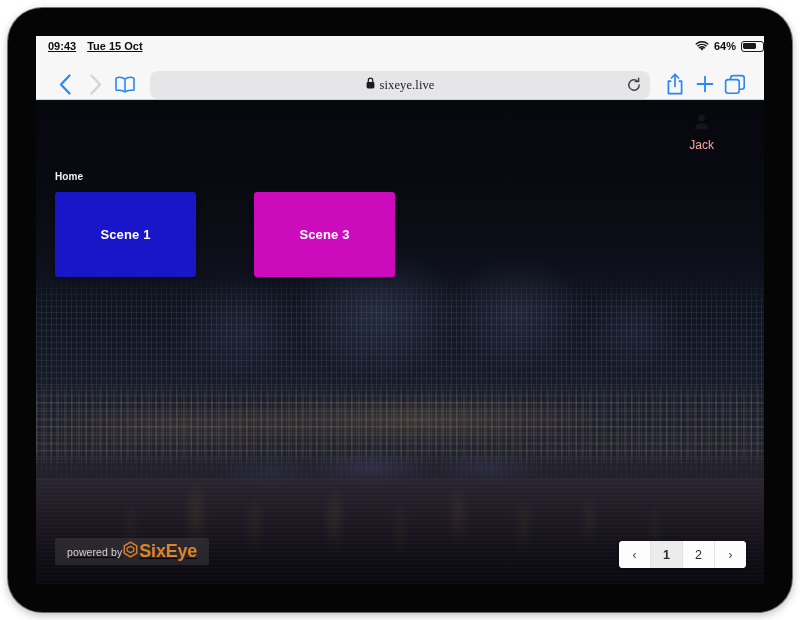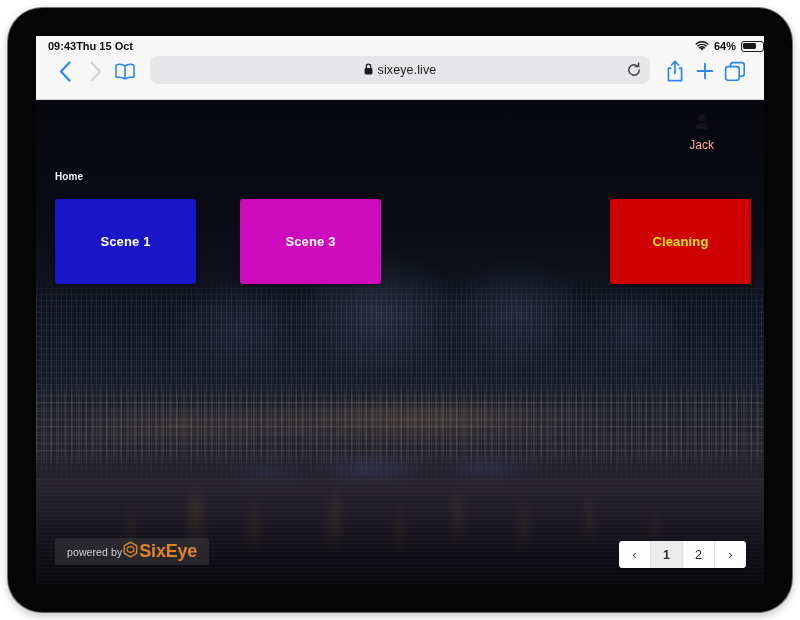--- a/index.html
+++ b/index.html
@@ -47,20 +47,22 @@
     background: #f7f7f7;
     display: flex;
     align-items: center;
     font-size: 11px;
     font-weight: bold;
     color: #0d0d0d;
   }
   #statusbar .left {
     margin-left: 12px;
     display: flex;
+    gap: 11px;
+    text-decoration: underline;
   }
   #statusbar .right {
     margin-left: auto;
     display: flex;
     align-items: center;
     gap: 5px;
   }
   .wifi-ico { display:block; }
   .batt {
     position: relative;
@@ -88,23 +90,24 @@
 
   
   #toolbar {
     position: absolute;
     left: 0; top: 20px;
     width: 100%;
     height: 44px;
     background: #f7f7f7;
     border-bottom: 1px solid #d0d0d0;
     display: flex;
-    align-items: flex-start;
+    align-items: flex-end;
     box-sizing: border-box;
     padding: 0 14px;
+    font-family: Liberation Serif, serif;
   }
   .tb-btn {
     width: 30px; height: 30px;
     display: flex;
     align-items: center;
     justify-content: center;
     flex: 0 0 auto;
     cursor: pointer;
   }
   .tb-btn.disabled { opacity: .34; cursor: default; }
@@ -269,25 +272,25 @@
     top: 70px;
     font-size: 10px;
     font-weight: 600;
     color: #f2f2f4;
     letter-spacing: .1px;
   }
 
   #grid {
     position: absolute;
     left: 19px;
-    top: 98px;
+    top: 91px;
     width: 692px;
     display: grid;
     grid-template-columns: repeat(4, 141px);
-    gap: 44px;
+    gap: 58px;
   }
   .cell { height: 85px; }
 
   .scene-btn {
     width: 141px;
     height: 85px;
     border: 0;
     border-radius: 3px;
     display: flex;
     align-items: center;
@@ -307,20 +310,21 @@
     left: 19px;
     bottom: 19px;
     height: 27px;
     padding: 0 12px;
     display: flex;
     align-items: center;
     background: rgba(120,120,120,.22);
     border-radius: 2px;
     backdrop-filter: blur(1px);
     cursor: pointer;
+    text-decoration: underline;
   }
   #poweredby .pb-text {
     font-size: 10.5px;
     color: #d4d4d4;
     letter-spacing: .1px;
   }
   #poweredby .pb-brand {
     font-size: 18px;
     font-weight: 700;
     color: #e0832a;
@@ -357,21 +361,21 @@
 </style>
 </head>
 <body>
 
 <div id="device">
   <div id="screen">
 
     <div id="statusbar">
       <div class="left">
         <span>09:43</span>
-        <span>Thu 15 Oct</span>
+        <span>Tue 15 Oct</span>
       </div>
       <div class="right">
         <span>
           <svg class="wifi-ico" width="14" height="11" viewBox="0 0 14 11">
             <path d="M7 9.6 5.2 7.5a2.8 2.8 0 0 1 3.6 0z" fill="#111"></path>
             <path d="M2.9 4.9a6.3 6.3 0 0 1 8.2 0" stroke="#111" stroke-width="1.4" fill="none" stroke-linecap="round"></path>
             <path d="M4.5 6.7a4 4 0 0 1 5 0" stroke="#111" stroke-width="1.4" fill="none" stroke-linecap="round"></path>
             <path d="M1.2 3a8.7 8.7 0 0 1 11.6 0" stroke="#111" stroke-width="1.4" fill="none" stroke-linecap="round"></path>
           </svg>
         </span>
@@ -461,23 +465,20 @@
         <div id="pagetitle">Home</div>
 
         <div id="grid">
             <button class="scene-btn" style="background: rgb(24, 22, 200); color: rgb(255, 255, 255);">
               <span>Scene 1</span>
             </button>
             <button class="scene-btn" style="background: rgb(204, 12, 188); color: rgb(255, 255, 255);">
               <span>Scene 3</span>
             </button>
             <div class="cell"></div>
-            <button class="scene-btn" style="background: rgb(207, 0, 0); color: rgb(245, 226, 10);">
-              <span>Cleaning</span>
-            </button>
             <div class="cell"></div>
             <div class="cell"></div>
           </div>
 
         <div id="poweredby">
           <span class="pb-text">powered by</span>
           <span>
             <svg width="17" height="17" viewBox="0 0 20 20">
               <path d="M10 1.4 17.4 5.7v8.6L10 18.6 2.6 14.3V5.7z" stroke="#E0832A" stroke-width="1.7" fill="none" stroke-linejoin="round"></path>
               <path d="M10 6.4 13.9 8.2v3.6L10 13.6 6.1 11.8V8.2z" stroke="#E0832A" stroke-width="1.5" fill="none" stroke-linejoin="round"></path>

